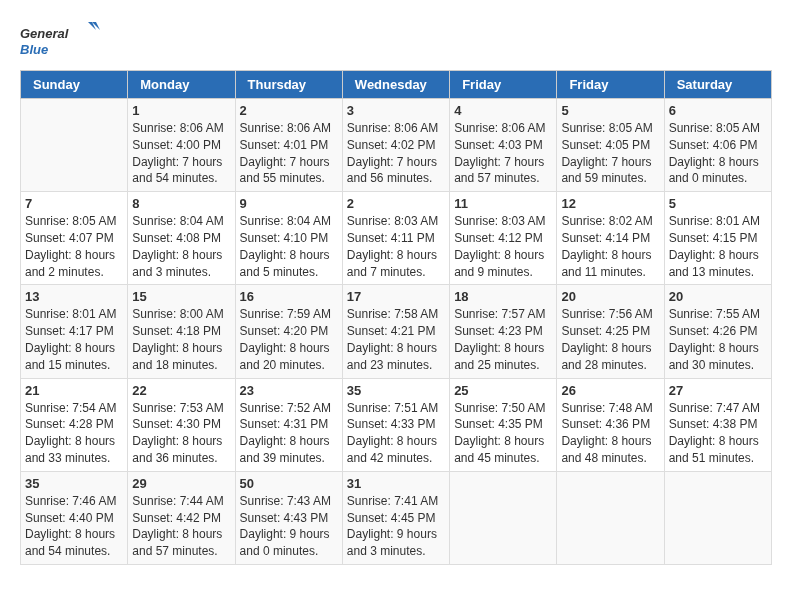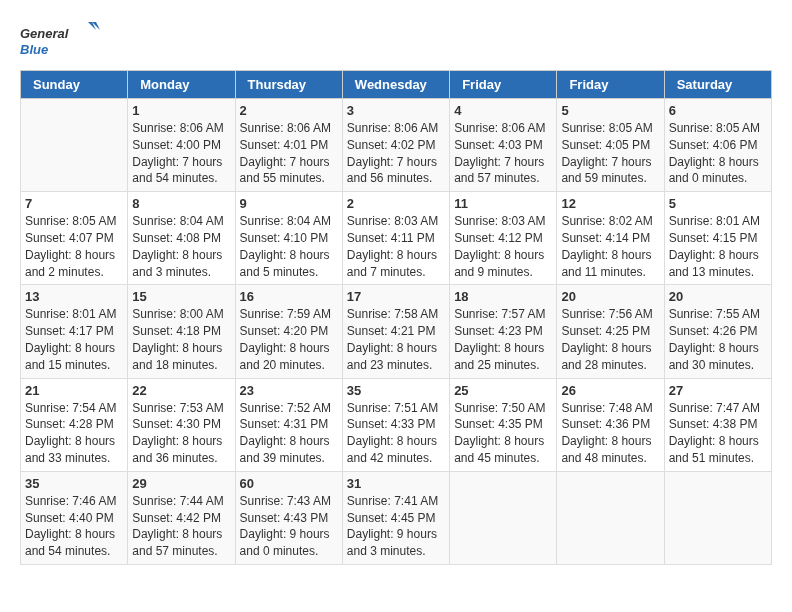--- a/index.html
+++ b/index.html
@@ -224,21 +224,21 @@
       <tr>
         <td>
           <div class="day-number">35</div>
           <div class="day-info">Sunrise: 7:46 AM<br>Sunset: 4:40 PM<br>Daylight: 8 hours<br>and 54 minutes.</div>
         </td>
         <td>
           <div class="day-number">29</div>
           <div class="day-info">Sunrise: 7:44 AM<br>Sunset: 4:42 PM<br>Daylight: 8 hours<br>and 57 minutes.</div>
         </td>
         <td>
-          <div class="day-number">60</div>
+          <div class="day-number">50</div>
           <div class="day-info">Sunrise: 7:43 AM<br>Sunset: 4:43 PM<br>Daylight: 9 hours<br>and 0 minutes.</div>
         </td>
         <td>
           <div class="day-number">31</div>
           <div class="day-info">Sunrise: 7:41 AM<br>Sunset: 4:45 PM<br>Daylight: 9 hours<br>and 3 minutes.</div>
         </td>
         <td></td>
         <td></td>
         <td></td>
       </tr>

